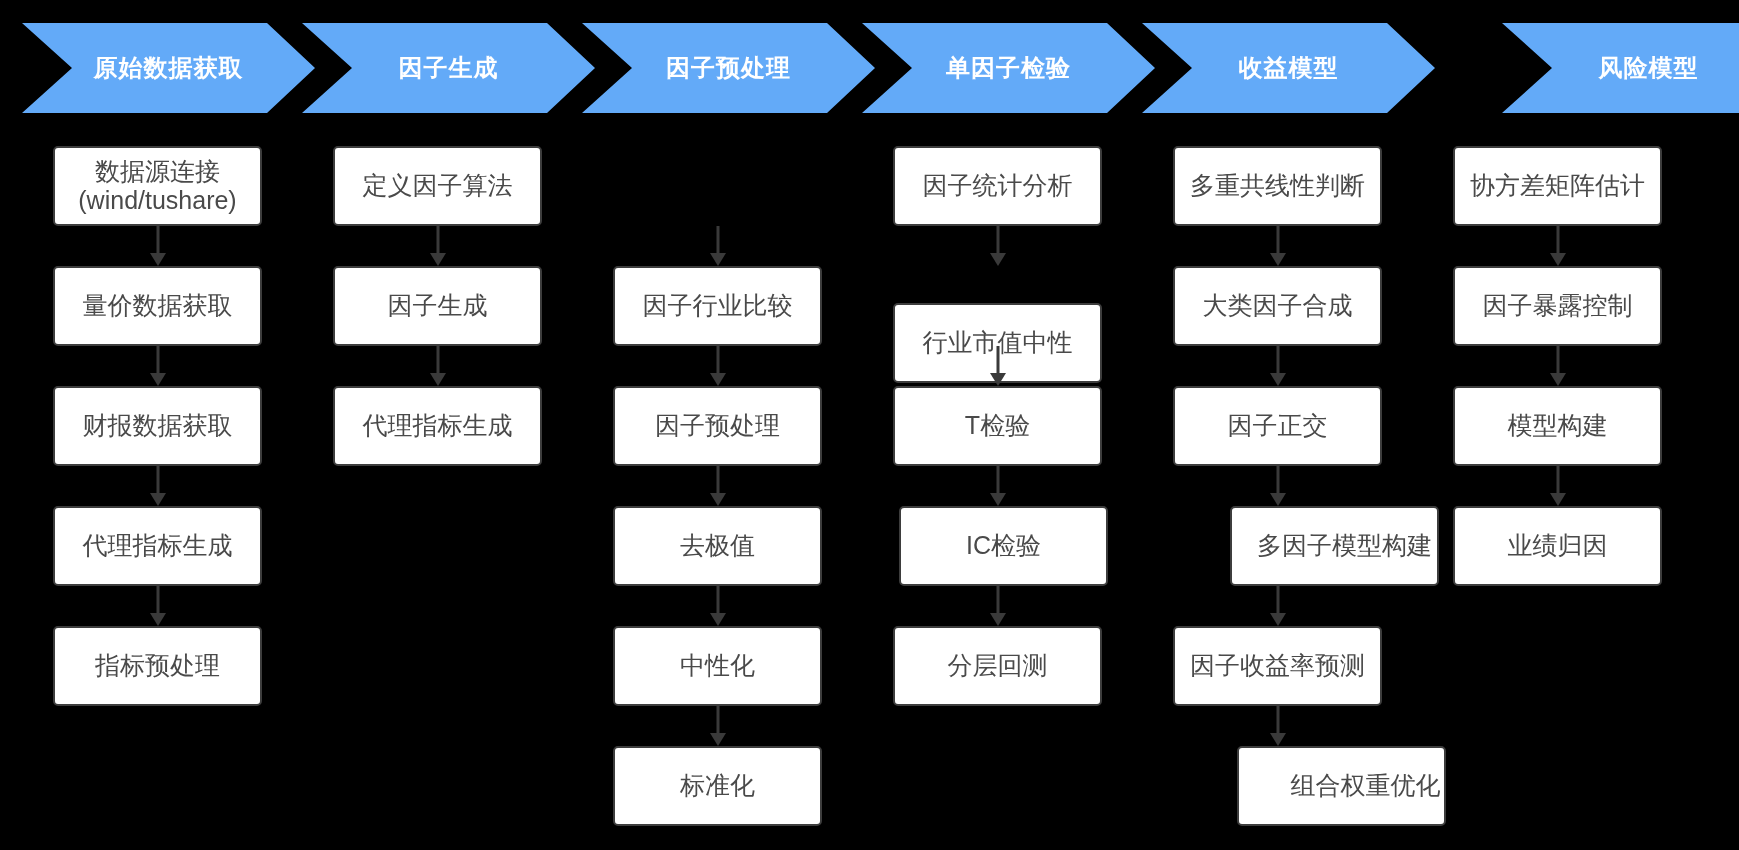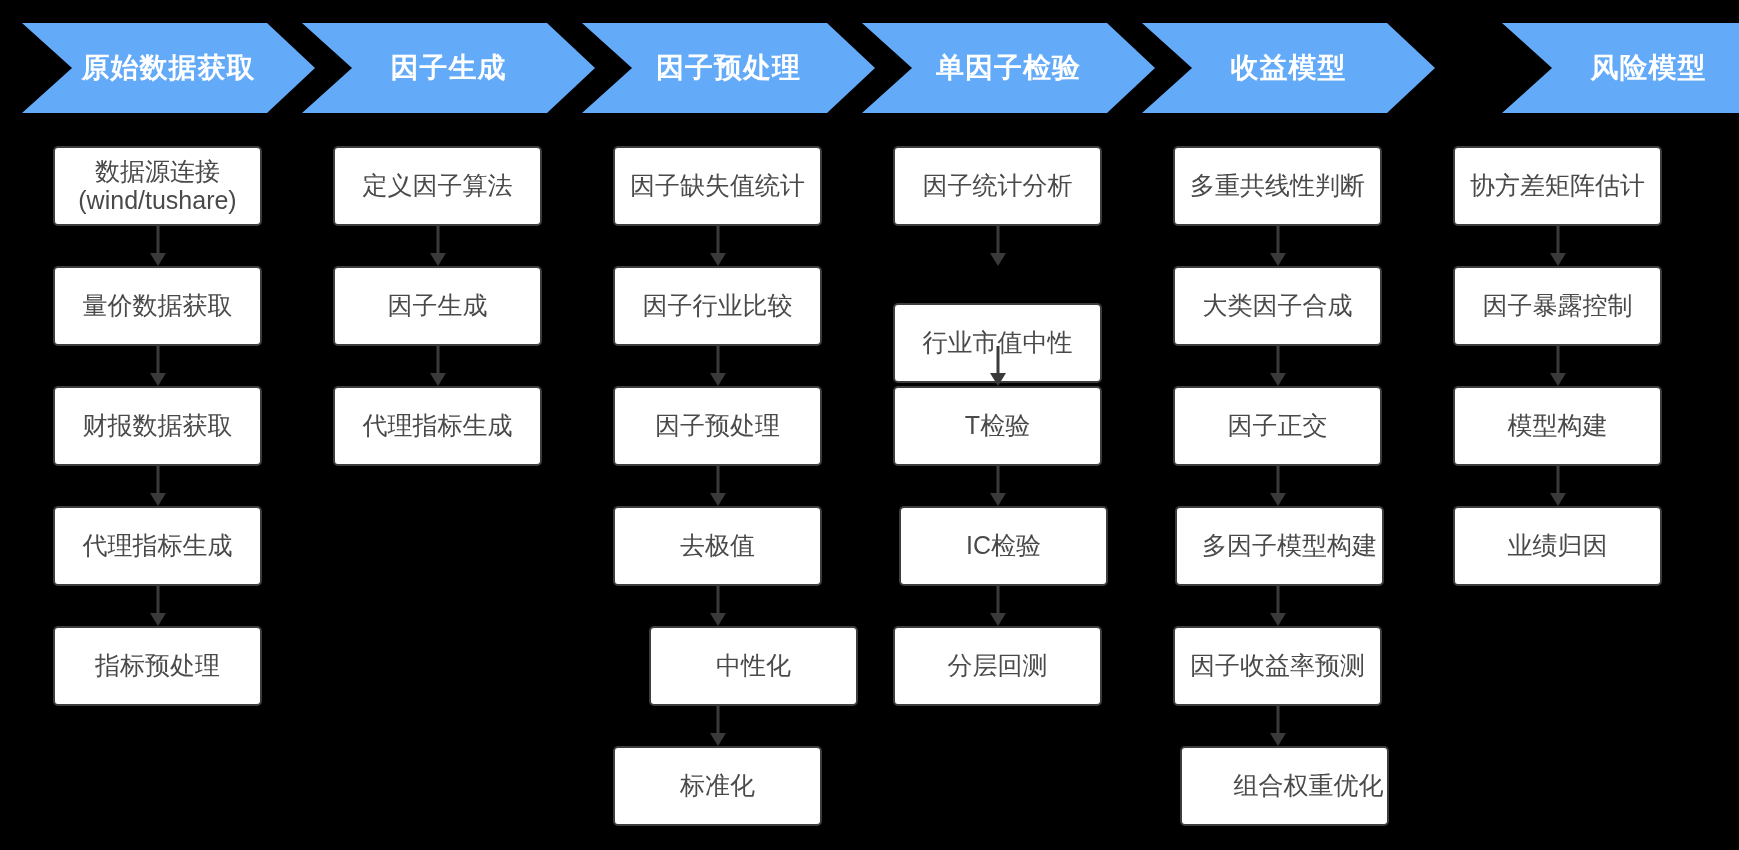--- a/index.html
+++ b/index.html
@@ -17,21 +17,21 @@
     overflow: hidden;
   }
   .stage-header {
     position: absolute;
     top: 23px;
     width: 293px;
     height: 90px;
     background: var(--header-bg, #63aaf8);
     clip-path: polygon(0 0, 245px 0, 100% 50%, 245px 100%, 0 100%, 50px 50%);
     color: var(--header-text, #fff);
-    font-size: 28px;
+    font-size: 24px;
     font-weight: bold;
     display: flex;
     align-items: center;
     justify-content: center;
     letter-spacing: 1px;
   }
   .step-box {
     position: absolute;
     width: 209px;
     height: 80px;
@@ -106,41 +106,40 @@
     <div class="shaft"></div>
     <div class="head"></div>
   </div>
     <div class="step-box" style="left: 333px; top: 266px;">因子生成</div>
     <div class="flow-arrow" style="left: 429.5px; top: 346px; height: 40px;">
     <div class="shaft"></div>
     <div class="head"></div>
   </div>
     <div class="step-box" style="left: 333px; top: 386px;">代理指标生成</div>
     <div class="stage-header" style="left: 582px;">因子预处理</div>
-    <div class="step-box" style="left: 613px; top: 146px;">因子缺失值统计</div>
     <div class="flow-arrow" style="left: 709.5px; top: 226px; height: 40px;">
     <div class="shaft"></div>
     <div class="head"></div>
   </div>
     <div class="step-box" style="left: 613px; top: 266px;">因子行业比较</div>
     <div class="flow-arrow" style="left: 709.5px; top: 346px; height: 40px;">
     <div class="shaft"></div>
     <div class="head"></div>
   </div>
     <div class="step-box" style="left: 613px; top: 386px;">因子预处理</div>
     <div class="flow-arrow" style="left: 709.5px; top: 466px; height: 40px;">
     <div class="shaft"></div>
     <div class="head"></div>
   </div>
     <div class="step-box" style="left: 613px; top: 506px;">去极值</div>
     <div class="flow-arrow" style="left: 709.5px; top: 586px; height: 40px;">
     <div class="shaft"></div>
     <div class="head"></div>
   </div>
-    <div class="step-box" style="left: 613px; top: 626px; margin-left: 36px;">中性化</div>
+    <div class="step-box" style="left: 613px; top: 626px;">中性化</div>
     <div class="flow-arrow" style="left: 709.5px; top: 706px; height: 40px;">
     <div class="shaft"></div>
     <div class="head"></div>
   </div>
     <div class="step-box" style="left: 613px; top: 746px;">标准化</div>
     <div class="stage-header" style="left: 862px;">单因子检验</div>
     <div class="step-box" style="left: 893px; top: 146px;">因子统计分析</div>
     <div class="flow-arrow" style="left: 989.5px; top: 226px; height: 40px;">
     <div class="shaft"></div>
     <div class="head"></div>
@@ -170,31 +169,31 @@
     <div class="step-box" style="left: 1173px; top: 266px;">大类因子合成</div>
     <div class="flow-arrow" style="left: 1269.5px; top: 346px; height: 40px;">
     <div class="shaft"></div>
     <div class="head"></div>
   </div>
     <div class="step-box" style="left: 1173px; top: 386px;">因子正交</div>
     <div class="flow-arrow" style="left: 1269.5px; top: 466px; height: 40px;">
     <div class="shaft"></div>
     <div class="head"></div>
   </div>
-    <div class="step-box" style="left: 1175px; top: 506px; padding-left: 20px;">多因子模型构建</div>
+    <div class="step-box" style="left: 1230px; top: 506px; padding-left: 20px;">多因子模型构建</div>
     <div class="flow-arrow" style="left: 1269.5px; top: 586px; height: 40px;">
     <div class="shaft"></div>
     <div class="head"></div>
   </div>
     <div class="step-box" style="left: 1173px; top: 626px;">因子收益率预测</div>
     <div class="flow-arrow" style="left: 1269.5px; top: 706px; height: 40px;">
     <div class="shaft"></div>
     <div class="head"></div>
   </div>
-    <div class="step-box" style="left: 1180px; top: 746px; padding-left: 48px;">组合权重优化</div>
+    <div class="step-box" style="left: 1237px; top: 746px; padding-left: 48px;">组合权重优化</div>
     <div class="stage-header" style="left: 1502px;">风险模型</div>
     <div class="step-box" style="left: 1453px; top: 146px;">协方差矩阵估计</div>
     <div class="flow-arrow" style="left: 1549.5px; top: 226px; height: 40px;">
     <div class="shaft"></div>
     <div class="head"></div>
   </div>
     <div class="step-box" style="left: 1453px; top: 266px;">因子暴露控制</div>
     <div class="flow-arrow" style="left: 1549.5px; top: 346px; height: 40px;">
     <div class="shaft"></div>
     <div class="head"></div>

